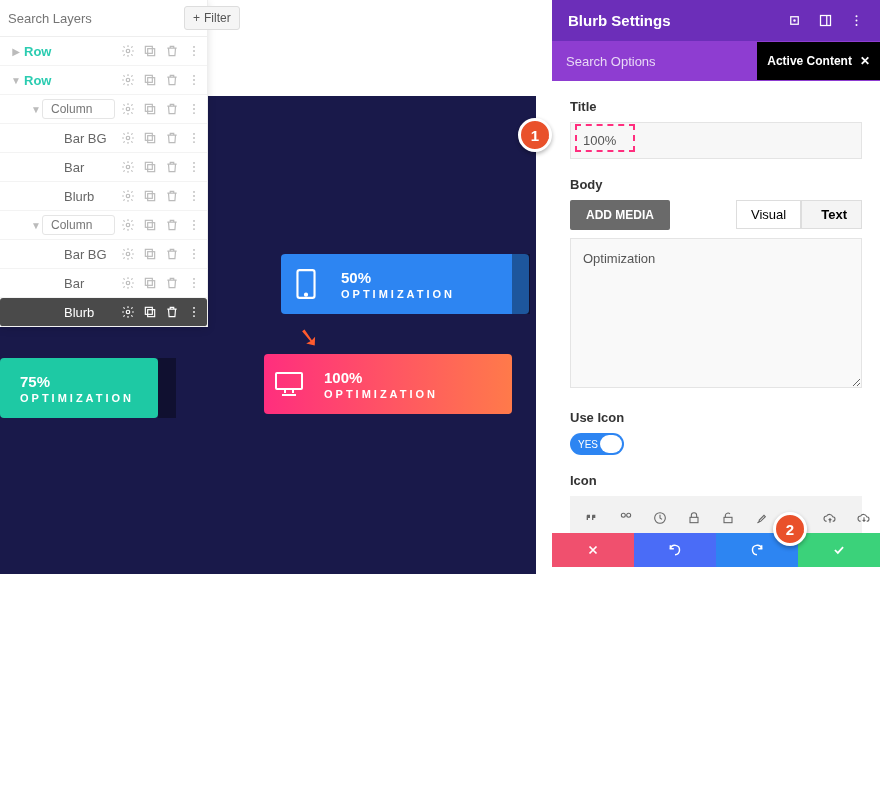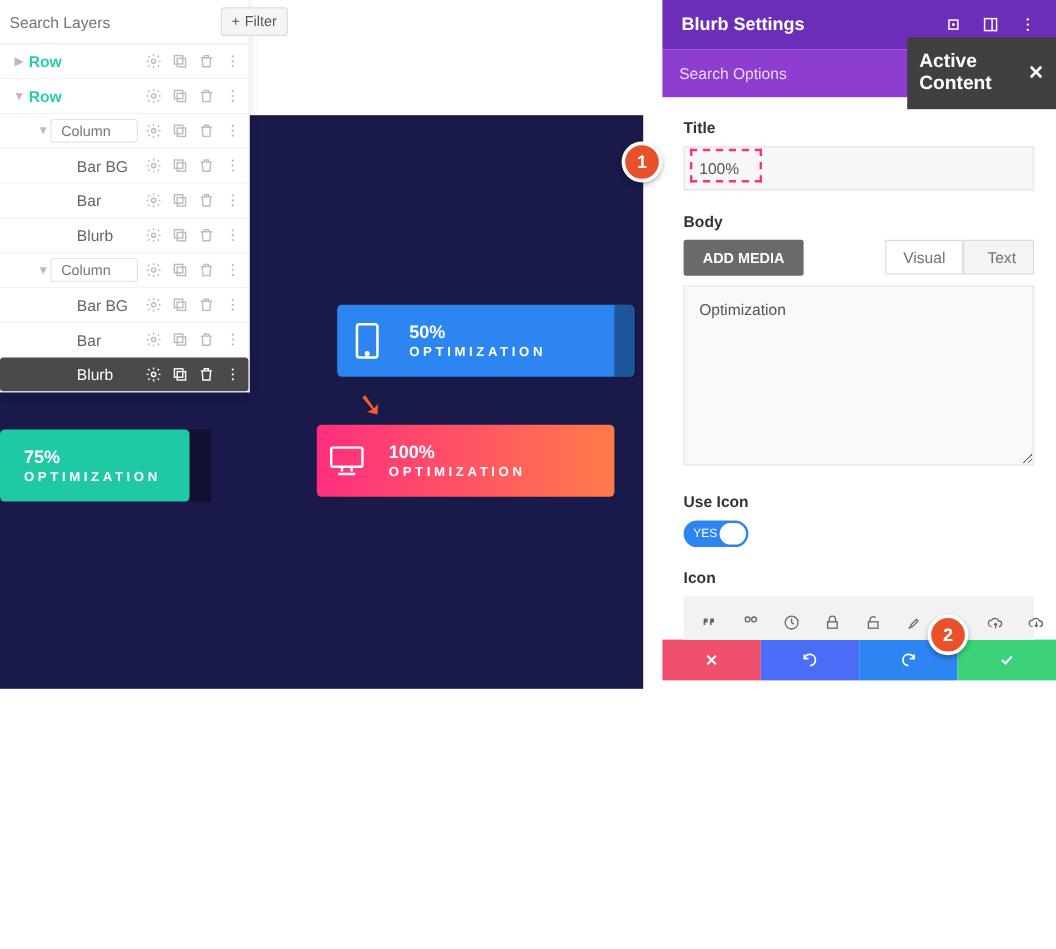--- a/index.html
+++ b/index.html
@@ -46,32 +46,32 @@
 
   
   .settings { position:absolute; right:0; top:0; width:328px; height:567px; background:#fff; display:flex; flex-direction:column; }
   .set-header { background:#6c2eb9; color:#fff; padding:12px 16px; display:flex; align-items:center; justify-content:space-between; }
   .set-header .title { font-size:15px; font-weight:600; }
   .set-header .hicons { display:flex; gap:16px; }
   .set-header .hicons svg { width:15px; height:15px; cursor:pointer; }
   .set-sub { background:#8e3dd1; display:flex; align-items:center; padding:0; height:40px; }
   .set-sub input { flex:1; background:transparent; border:none; color:#fff; padding:0 14px; font-size:13px; outline:none; }
   .set-sub input::placeholder { color: rgba(255,255,255,.8); }
-  .active-content { background:#404040; color:#fff; font-size:16px; padding:12px 10px; display:flex; align-items:center; gap:8px; font-weight:600; }
+  .active-content { background:#000000; color:#fff; font-size:12px; padding:12px 10px; display:flex; align-items:center; gap:8px; font-weight:600; }
 
   .set-body { padding: 18px; overflow:auto; flex:1; }
   .fld-label { font-size:13px; font-weight:700; color:#333; margin: 0 0 8px; }
   .title-input { width:100%; border:1px solid #e4e4e4; background:#f7f7f7; padding:10px 12px; font-size:13px; color:#555; }
   .title-hl { position:absolute; border: 2px dashed #ff2e7e; top:124px; left:575px; width:60px; height:28px; z-index:55; pointer-events:none; }
 
   .body-section { margin-top:18px; }
   .add-media { background:#6a6a6a; color:#fff; border:none; padding:8px 16px; font-size:12px; font-weight:700; cursor:pointer; border-radius:2px; }
   .editor-tabs { float:right; display:flex; }
-  .editor-tabs .tab { border:1px solid #ddd; padding:6px 14px; font-size:13px; color:#737373; cursor:pointer; background:#fff; }
-  .editor-tabs .tab.active { background:#f4f4f4; font-weight:400;padding-left:19px; }
+  .editor-tabs .tab { border:1px solid #ddd; padding:6px 14px; font-size:13px; color:#000000; cursor:pointer; background:#fff; }
+  .editor-tabs .tab.active { background:#f4f4f4; font-weight:700;padding-left:19px; }
   .editor-area { clear:both; margin-top:8px; width:100%; height:150px; border:1px solid #e4e4e4; background:#f9f9f9; padding:12px; font-size:13px; color:#555; resize:vertical; outline:none; }
 
   .toggle { display:inline-flex; background:#2d85f2; border-radius:14px; padding:2px; align-items:center; width:54px; height:22px; position:relative; cursor:pointer; }
   .toggle .tlabel { color:#fff; font-size:10px; font-weight:400; padding-left:6px; }
   .toggle .knob { position:absolute; right:2px; top:2px; width:22px; height:18px; background:#fff; border-radius:10px; }
 
   .icon-grid { margin-top:8px; background:#f2f2f2; padding:10px; display:grid; grid-template-columns: repeat(9, 1fr); gap:10px; }
   .icon-cell { width:24px; height:24px; display:flex; align-items:center; justify-content:center; color:#666; cursor:pointer; border-radius:3px; }
   .icon-cell.selected { background:#2d85f2; color:#fff; }
   .icon-cell svg { width:16px; height:16px; }

